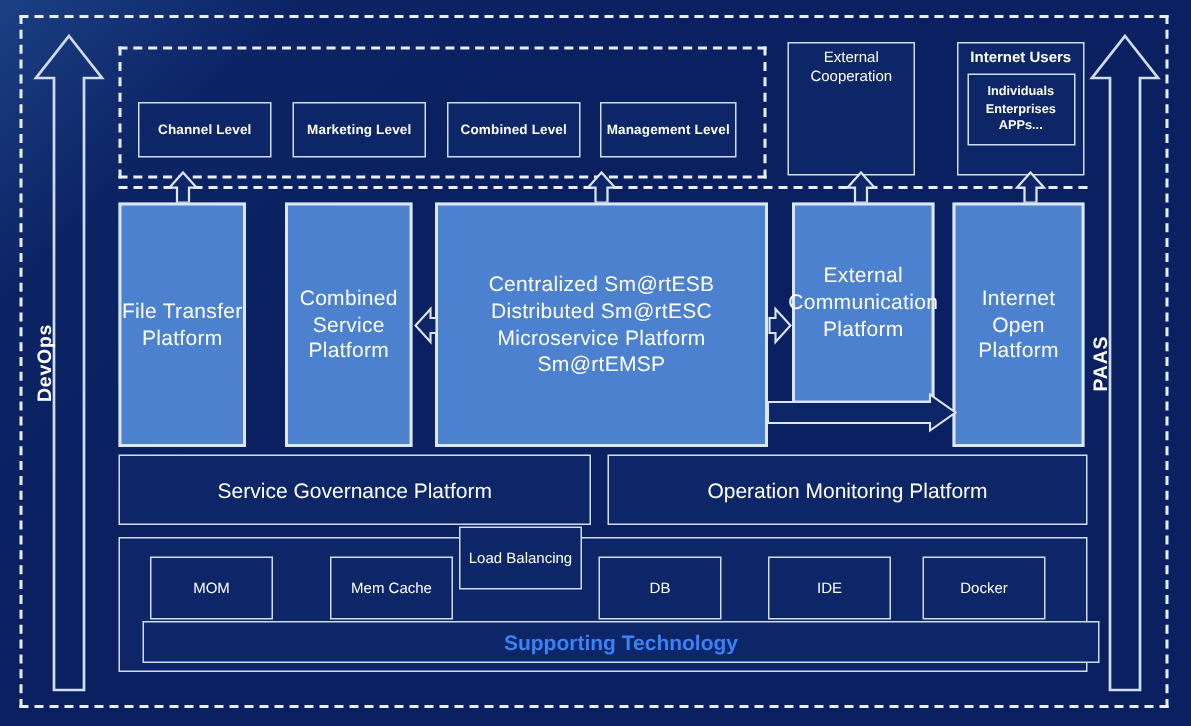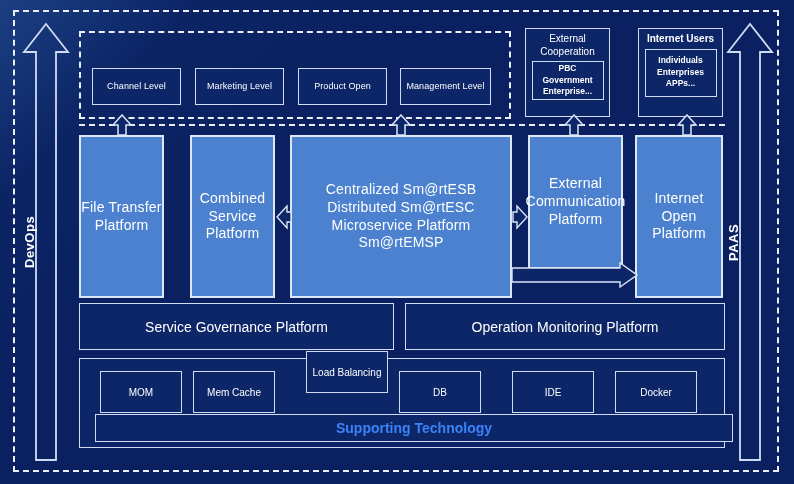--- a/index.html
+++ b/index.html
@@ -56,21 +56,21 @@
     color: #ffffff;
   }
 
   .dashed-group {
     border: 2px dashed #e9eef8;
     background: transparent;
   }
 
   .tiny-label {
     font-size: 9px;
-    font-weight: normal;
+    font-weight: bold;
     letter-spacing: .1px;
     line-height: 1.25;
   }
   .sm-label { font-size: 10px; line-height: 1.3; }
   .mid-label { font-size: 14px; }
 
   
   .stack {
     position: absolute;
     box-sizing: border-box;
@@ -159,29 +159,28 @@
 
   <div class="abs dashed-group" style="left:79px; top:31px; width:432px; height:88px;"></div>
 
   <div class="abs dbox tiny-label" style="left:92px; top:68px; width:89px; height:37px;">
     <span>Channel Level</span>
   </div>
   <div class="abs dbox tiny-label" style="left:195px; top:68px; width:89px; height:37px;">
     <span>Marketing Level</span>
   </div>
   <div class="abs dbox tiny-label" style="left:298px; top:68px; width:89px; height:37px;">
-    <span>Product Open</span>
+    <span>Combined Level</span>
   </div>
   <div class="abs dbox tiny-label" style="left:400px; top:68px; width:91px; height:37px;">
     <span>Management Level</span>
   </div>
 
   <div class="stack" style="left:525px; top:28px; width:85px; height:89px;">
     <div class="stack-title">External Cooperation</div>
-    <div class="stack-inner" style="width:72px; height:39px;">PBC Government Enterprise...</div>
   </div>
 
   <div class="stack" style="left:638px; top:28px; width:85px; height:89px;">
     <div class="stack-title bold">Internet Users</div>
     <div class="stack-inner" style="width:72px; height:48px;">Individuals Enterprises APPs...</div>
   </div>
 
   <div class="abs" style="left:79px; top:124px; width:646px; height:0;
        border-top:2px dashed #e9eef8;"></div>
 
@@ -251,21 +250,21 @@
   </div>
   <div class="abs dbox mid-label" style="left:405px; top:303px; width:320px; height:47px;">
     <span>Operation Monitoring Platform</span>
   </div>
 
   <div class="abs dbox" style="left:79px; top:358px; width:646px; height:90px;"></div>
 
   <div class="abs dbox sm-label" style="left:100px; top:371px; width:82px; height:42px;">
     <span style="white-space:pre-line;">MOM</span>
   </div>
-  <div class="abs dbox sm-label" style="left:193px; top:371px; width:82px; height:42px;">
+  <div class="abs dbox sm-label" style="left:220px; top:371px; width:82px; height:42px;">
     <span style="white-space:pre-line;">Mem Cache</span>
   </div>
   <div class="abs dbox sm-label" style="left:306px; top:351px; width:82px; height:42px;">
     <span style="white-space:pre-line;">Load Balancing</span>
   </div>
   <div class="abs dbox sm-label" style="left:399px; top:371px; width:82px; height:42px;">
     <span style="white-space:pre-line;">DB</span>
   </div>
   <div class="abs dbox sm-label" style="left:512px; top:371px; width:82px; height:42px;">
     <span style="white-space:pre-line;">IDE</span>

